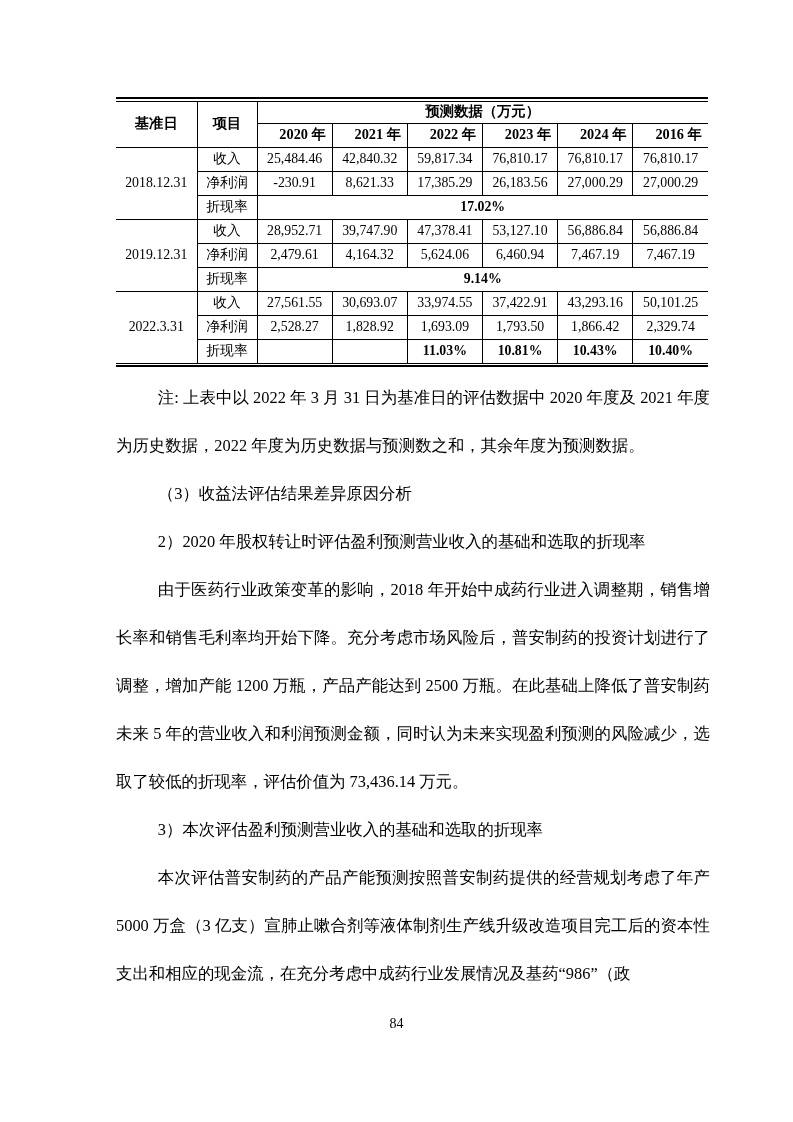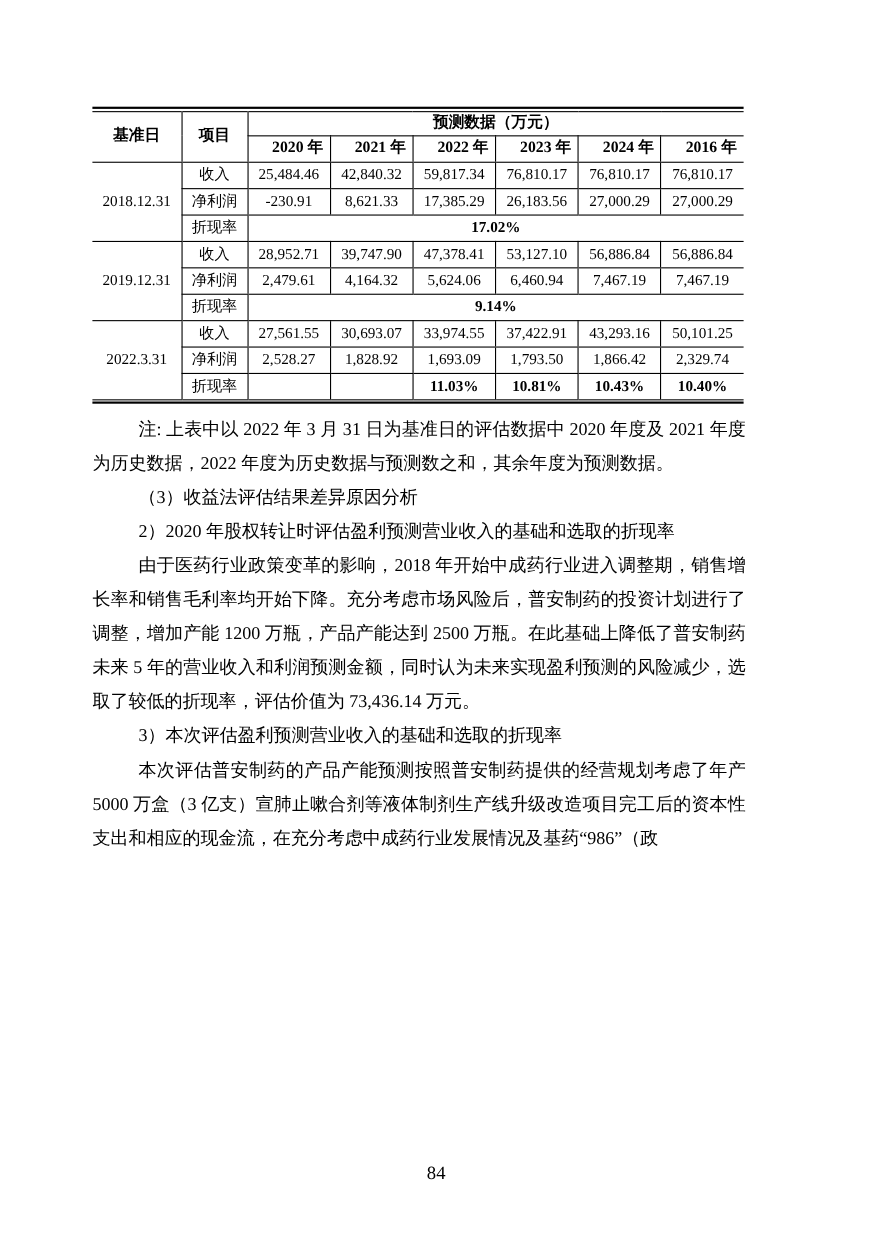--- a/index.html
+++ b/index.html
@@ -10,21 +10,21 @@
     height: 1122px;
     margin: 0 auto;
     background: #ffffff;
     color: #000000;
     font-family: "Liberation Serif", "DejaVu Serif", serif;
     overflow: hidden;
   }
   .content {
     position: absolute;
     top: 97px;
-    left: 84px;
+    left: 116px;
     width: 594px;
   }
 
   
   .tbl-wrap {
     border-top: 2px solid #000;
     border-bottom: 2px solid #000;
     padding: 1.5px 0;
     width: 592px;
   }
@@ -55,33 +55,33 @@
   td.num-cell { text-align: right; padding-right: 7px; }
   td.label-cell { text-align: center; font-size: 14px; }
   td.date-cell { text-align: center; font-size: 13.8px; }
   td.pct-span { font-weight: bold; text-align: center; font-size: 14px; }
   td.pct-cell { font-weight: bold; text-align: right; padding-right: 8px; font-size: 14px; }
 
   
   .bodytext { margin-top: 7px; }
   .bodytext p {
     font-size: 16.4px;
-    line-height: 31px;
+    line-height: 48px;
     text-align: justify;
     text-indent: 2.55em;
     word-break: break-all;
     margin: 0;
   }
   .page-number {
     position: absolute;
-    top: 1057px;
+    top: 1016px;
     left: 0;
     width: 100%;
     text-align: center;
-    font-size: 17px;
+    font-size: 14px;
   }
 </style>
 </head>
 <body>
 
 <div class="page">
   <div class="content">
 
     <div class="tbl-wrap">
       <table class="forecast">

